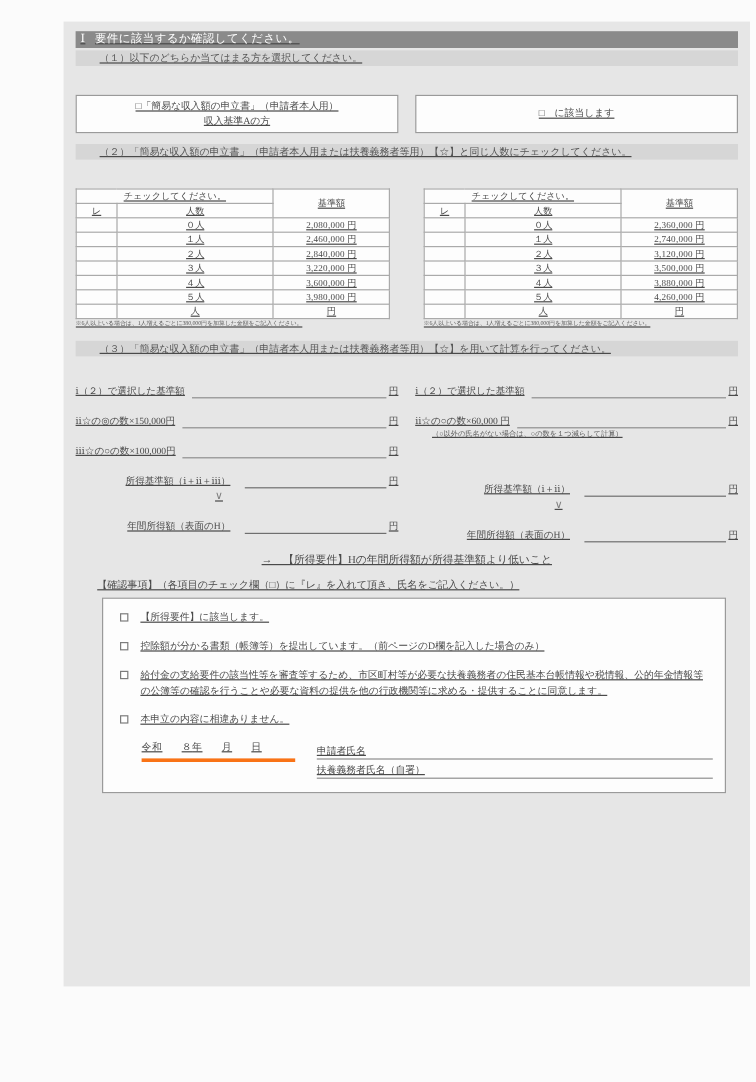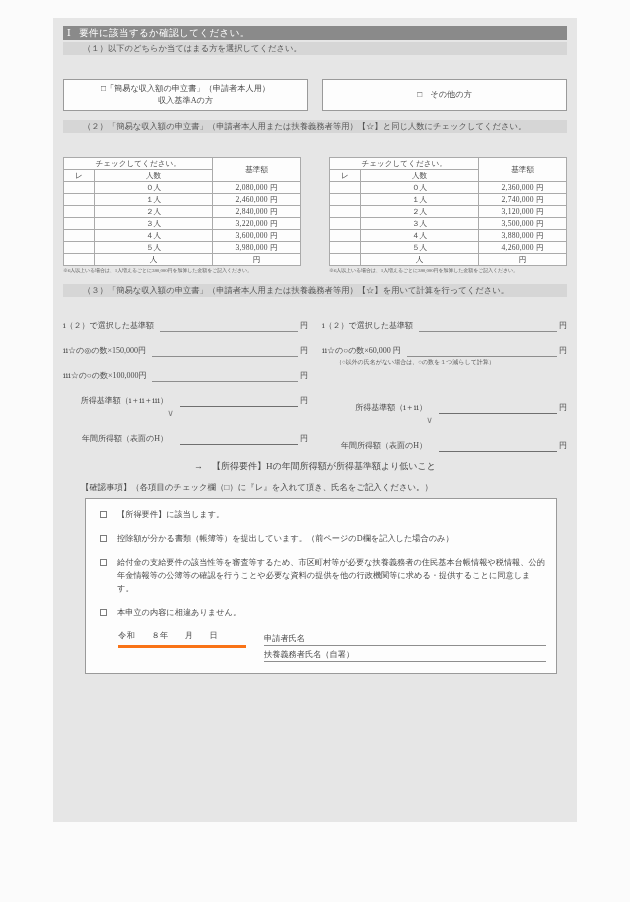--- a/index.html
+++ b/index.html
@@ -11,25 +11,26 @@
     width: 630px;
     height: 902px;
     font-family: "Liberation Serif", "DejaVu Serif", serif;
     color: #4a4a4a;
     overflow: hidden;
   }
   .page {
     position: absolute;
     left: 53px;
     top: 18px;
-    width: 524px;
+    width: 572px;
     height: 804px;
     background: #e6e6e6;
     box-sizing: border-box;
     padding: 8px 10px;
+    text-decoration: underline;
   }
   
   .bar-main {
     background: #8a8a8a;
     color: #ffffff;
     font-size: 9.5px;
     line-height: 14px;
     height: 14px;
     padding: 0 4px;
     box-sizing: border-box;
@@ -247,21 +248,21 @@
   </div>
 
   <div class="bar-sub">（１）以下のどちらか当てはまる方を選択してください。</div>
 
   <div class="choice-row">
     <div class="choice-box">
       <span class="ln">□「簡易な収入額の申立書」（申請者本人用）</span>
       <span class="ln">収入基準Aの方</span>
     </div>
     <div class="choice-box">
-      <span class="ln">□　その他の方</span>
+      <span class="ln">□　に該当します</span>
     </div>
   </div>
 
   <div class="bar-sub" style="margin-top:9px;">（２）「簡易な収入額の申立書」（申請者本人用または扶養義務者等用）【☆】と同じ人数にチェックしてください。</div>
 
   <div class="tables-row">
 
     <div class="table-wrap">
       <table class="amt">
         <colgroup>

